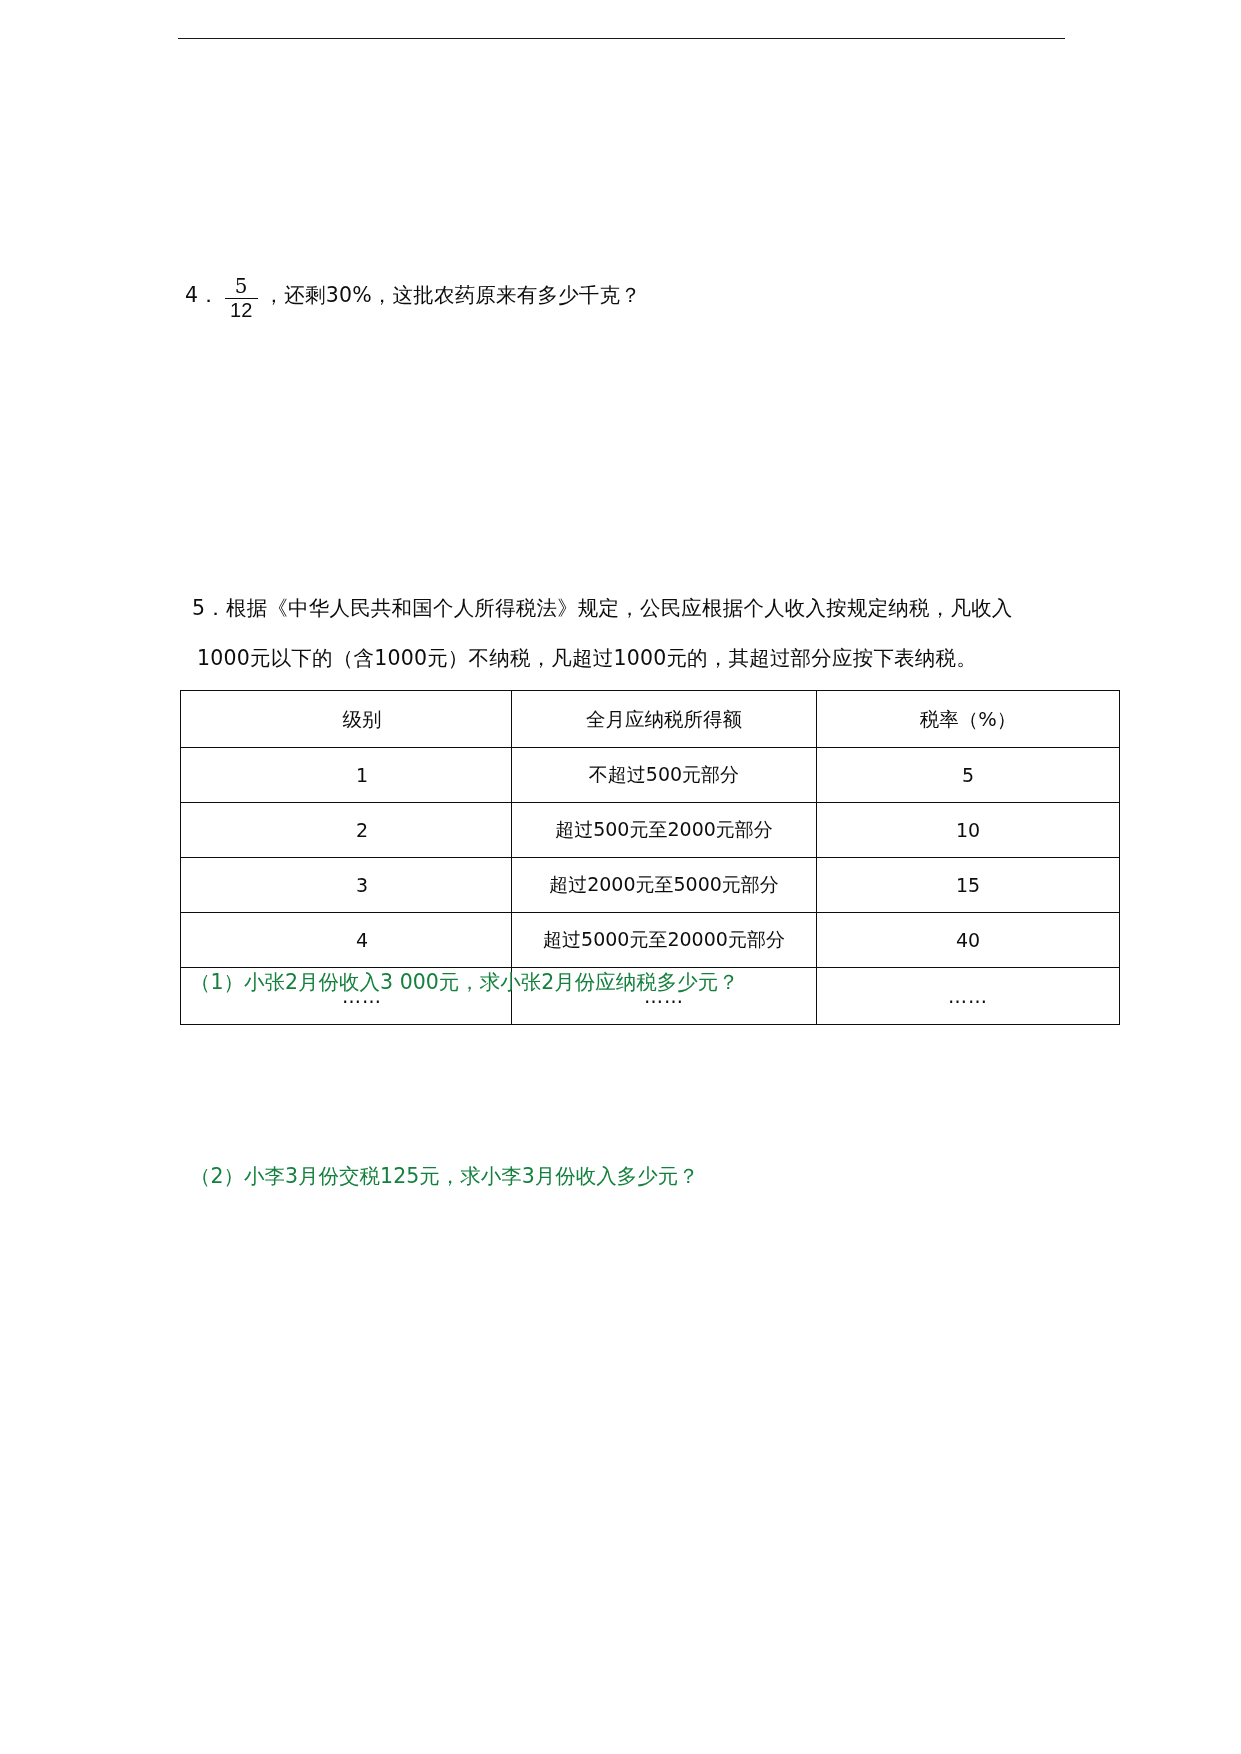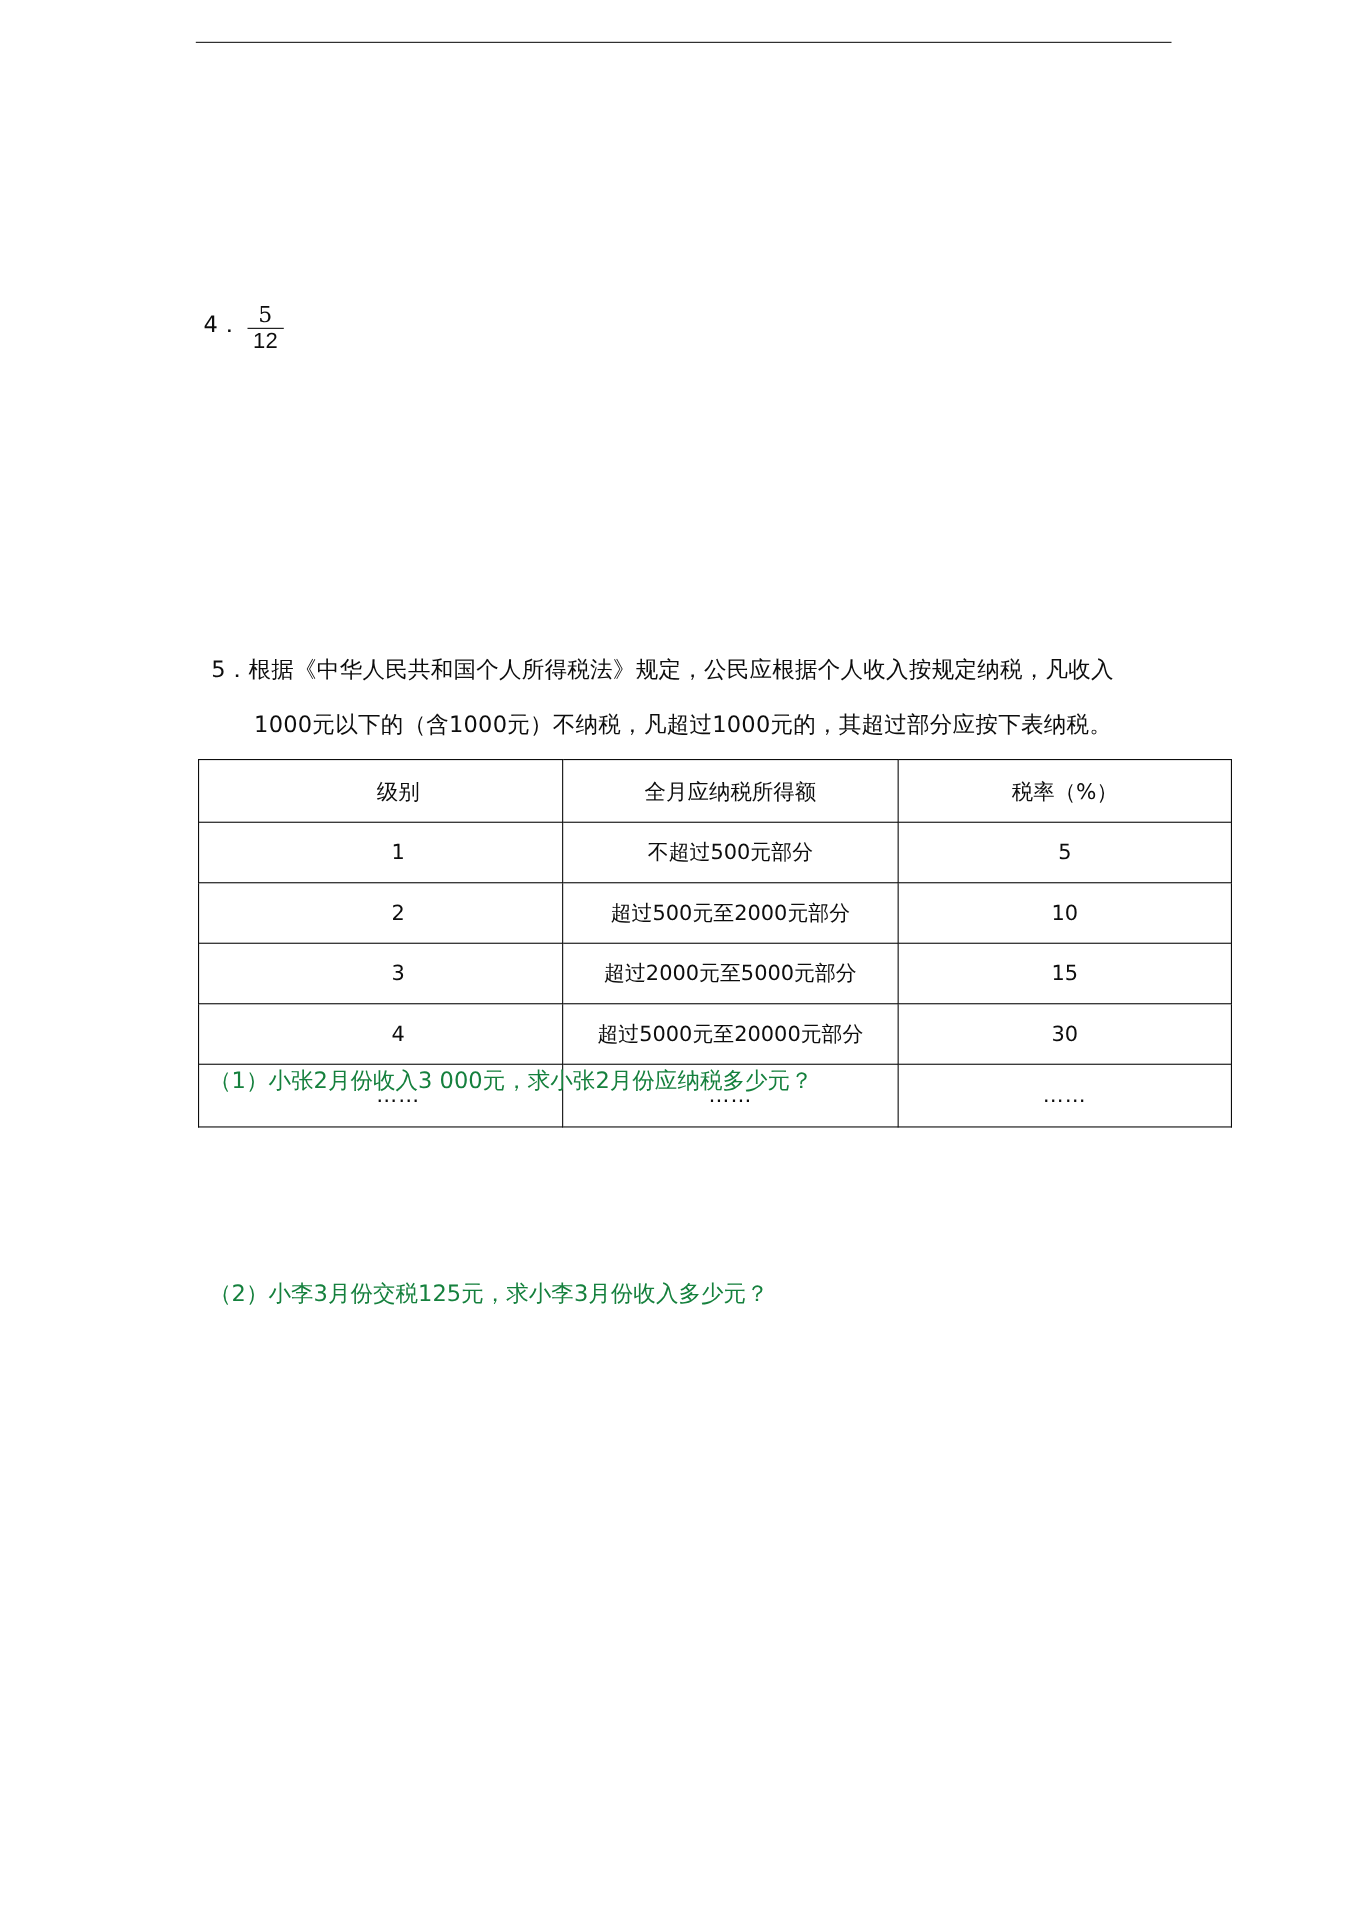--- a/index.html
+++ b/index.html
@@ -42,21 +42,20 @@
   .q5 {
     left: 192px;
     top: 583px;
     white-space: normal;
     width: 880px;
     line-height: 50px;
   }
   .q5 .line2 {
     display: block;
     padding-left: 5px;
-    margin-left: 34px;
   }
   .inline-row {
     display: inline-flex;
     align-items: baseline;
   }
   .frac {
     display: inline-flex;
     flex-direction: column;
     align-items: center;
     vertical-align: middle;
@@ -132,20 +131,21 @@
   <div class="header-rule"></div>
 
   <div class="q-block q4">
     <span class="inline-row">
       <span>4．</span>
         <span class="frac">
           <span class="num">5</span>
           <span class="bar"></span>
           <span class="den">12</span>
         </span>
+        <span>，还剩30%，这批农药原来有多少千克？</span>
     </span>
   </div>
 
   <div class="q-block q5">
     <span>5．</span><span>根据《中华人民共和国个人所得税法》规定，公民应根据个人收入按规定纳税，凡收入</span>
     <span class="line2">1000元以下的（含1000元）不纳税，凡超过1000元的，其超过部分应按下表纳税。</span>
   </div>
 
   <table class="tax-table">
     <tbody>
@@ -165,21 +165,21 @@
         <td class="col-rate">10</td>
       </tr>
       <tr>
         <td class="col-level">3</td>
         <td class="col-amount">超过2000元至5000元部分</td>
         <td class="col-rate">15</td>
       </tr>
       <tr>
         <td class="col-level">4</td>
         <td class="col-amount">超过5000元至20000元部分</td>
-        <td class="col-rate">30</td>
+        <td class="col-rate">40</td>
       </tr>
       <tr class="ell">
         <td class="col-level">……</td>
         <td class="col-amount">……</td>
         <td class="col-rate">……</td>
       </tr>
     </tbody>
   </table>
 
   <div class="sub-q sub1">（1）小张2月份收入3 000元，求小张2月份应纳税多少元？</div>

